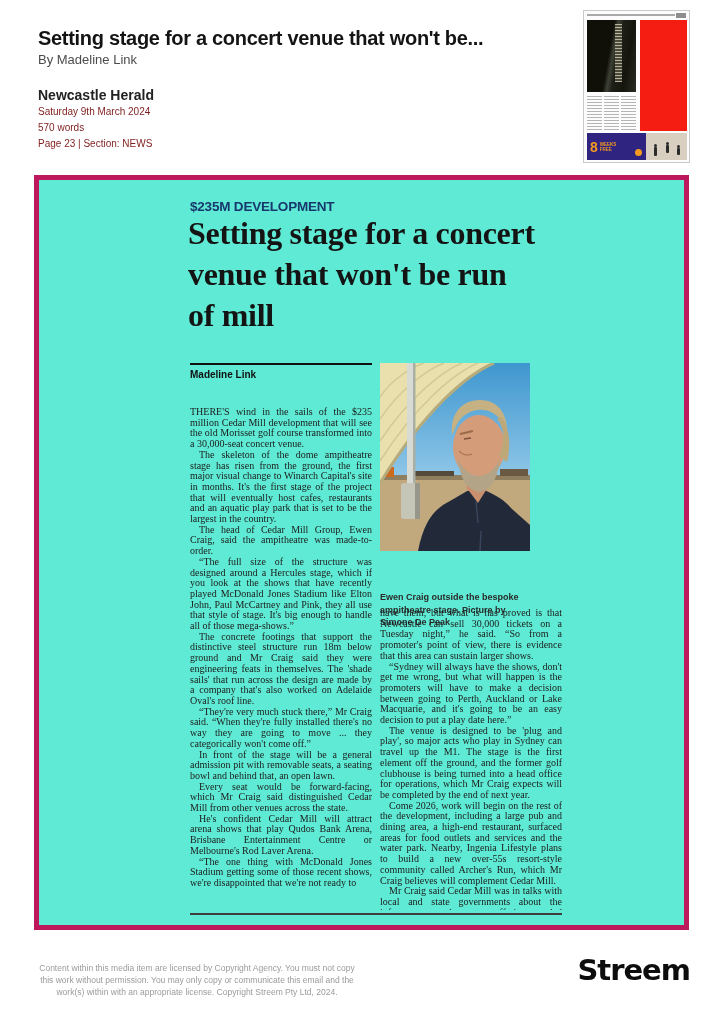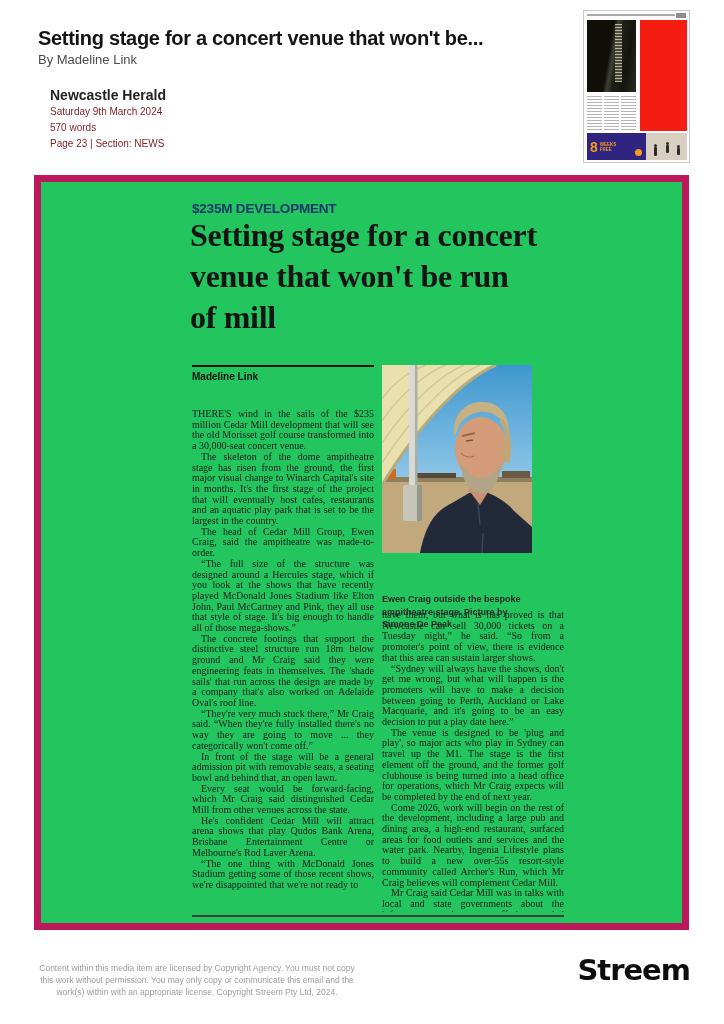--- a/index.html
+++ b/index.html
@@ -3,21 +3,21 @@
 <meta charset="utf-8">
 <style>
   html,body{margin:0;padding:0;background:#fff;}
   body{width:724px;height:1024px;position:relative;overflow:hidden;
        font-family:"Liberation Sans",sans-serif;color:#1a1a1a;}
 
   
   .hdr{position:absolute;left:38px;top:26px;width:530px;}
   .hdr-title{font-size:20px;font-weight:bold;color:#141414;letter-spacing:-.3px;line-height:24px;}
   .hdr-by{font-size:13px;color:#4c4c4c;margin-top:2px;}
-  .pub{margin-top:20px;margin-left:12px;}
+  .pub{margin-top:20px;}
   .pub-name{font-size:14px;font-weight:bold;color:#222;line-height:17px;}
   .pub-line{font-size:10px;color:#7f1d1d;line-height:15.8px;}
 
   
   .thumb{position:absolute;left:583px;top:10px;width:107px;height:153px;
          background:#fcfcfc;border:1px solid #c9c9c9;box-sizing:border-box;}
   .th-topline{position:absolute;left:3px;top:3px;width:88px;height:2px;background:#a9a9a9;}
   .th-topbox{position:absolute;right:3px;top:2px;width:10px;height:5px;background:#8d8d8d;}
   .th-photo{position:absolute;left:3px;top:9px;width:49px;height:72px;
             background:linear-gradient(100deg,#101009 45%,#3d4034 52%,#1e2017 60%,#15150e 78%,#2a2c22 100%);}
@@ -30,21 +30,21 @@
   .th-ad-l{width:59px;position:relative;display:flex;align-items:center;padding-left:3px;box-sizing:border-box;}
   .th-ad-8{font-size:14px;font-weight:bold;line-height:14px;}
   .th-ad-w{font-size:4.5px;font-weight:bold;line-height:5px;margin-left:2px;width:22px;}
   .th-ad-ball{position:absolute;right:4px;bottom:4px;width:7px;height:7px;border-radius:50%;}
   .th-ad-r{flex:1;background:#d9cfc0;position:relative;}
   .fig{position:absolute;bottom:4px;width:3px;height:9px;background:#2b2b2b;border-radius:1px;}
   .fig:before{content:"";position:absolute;top:-3px;left:0;width:3px;height:3px;border-radius:50%;background:#2b2b2b;}
 
   
   .clip{position:absolute;left:34px;top:175px;width:655px;height:755px;
-        background:#22c55e;border:7px solid #be185d;box-sizing:border-box;padding-left:32px;}
+        background:#5eead4;border:5px solid #be185d;box-sizing:border-box;padding-left:32px;}
   .kicker{position:absolute;left:151px;top:19px;font-size:13.5px;font-weight:bold;
           letter-spacing:-.2px;}
   .headline{position:absolute;left:149px;top:33px;width:352px;
             font-family:"Liberation Serif",serif;font-weight:bold;font-size:32px;
             line-height:41px;color:#141414;letter-spacing:-.3px;}
   .byrule{position:absolute;left:151px;top:183px;width:182px;height:2px;background:#111;}
   .byname{position:absolute;left:151px;top:189px;font-size:10px;font-weight:bold;color:#111;}
   .bodycol{position:absolute;font-family:"Liberation Serif",serif;font-size:10px;
            line-height:10.7px;text-align:justify;color:#1c1c1c;overflow:hidden;}
   .bodycol p{margin:0;text-indent:9px;}

